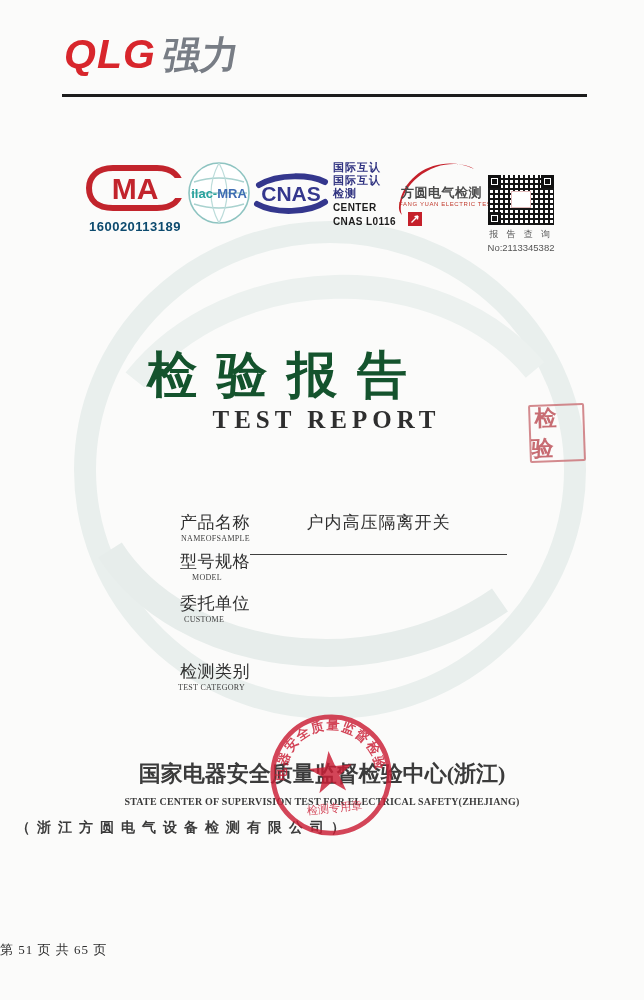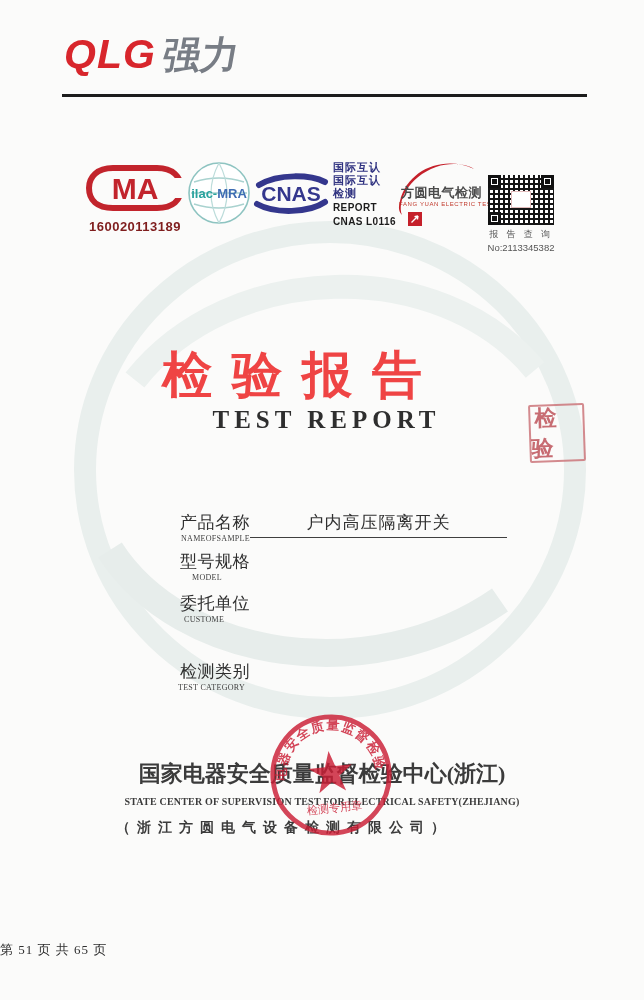--- a/index.html
+++ b/index.html
@@ -14,21 +14,21 @@
   .hdr-logo .latin{color:#d8262c;letter-spacing:1px;}
   .hdr-logo .cn{color:#787d85;font-style:normal;display:inline-block;
     transform:skewX(-10deg);margin-left:7px;font-size:38px;font-weight:bold;}
   .hdr-rule{left:62px;top:94px;width:525px;height:3px;background:#1c1c1c;z-index:2;}
   
   .watermark{left:40px;top:190px;z-index:0;}
   
   .cert{z-index:2;}
   .cma{left:82px;top:163px;width:106px;text-align:center;}
   .cma-number{display:block;margin-top:2px;font-family:"Liberation Sans",sans-serif;
-    font-weight:bold;font-size:13px;color:#7f1d1d;letter-spacing:0.5px;}
+    font-weight:bold;font-size:13px;color:#0c4a6e;letter-spacing:0.5px;}
   .ilac{left:187px;top:161px;}
   .cnas{left:251px;top:172px;}
   .cnas-text{left:333px;top:161px;line-height:13px;}
   .cnas-text .cn{font-size:11px;font-weight:bold;color:#2f3280;letter-spacing:1px;}
   .cnas-text .en{font-family:"Liberation Sans",sans-serif;font-size:10px;font-weight:bold;
     color:#1c1c1c;letter-spacing:0.4px;margin-top:1px;}
   .fy{left:386px;top:155px;width:102px;height:78px;}
   .fy-swoosh{position:absolute;left:0;top:0;}
   .fy-cn{position:absolute;left:15px;top:29px;font-size:13px;font-weight:bold;
     color:#4a4a4a;letter-spacing:0.5px;white-space:nowrap;}
@@ -43,42 +43,42 @@
   .qr .finder{position:absolute;width:13px;height:13px;border:3px solid #111;
     background:#fff;box-sizing:border-box;}
   .qr .finder::after{content:"";position:absolute;inset:1px;background:#111;}
   .qr .f-tl{left:0;top:0;} .qr .f-tr{right:0;top:0;} .qr .f-bl{left:0;bottom:0;}
   .qr .center{position:absolute;left:23px;top:16px;width:20px;height:17px;
     background:#fff;border:1px solid #e3bcbc;box-sizing:border-box;}
   .qr-caption{margin-top:3px;font-size:9px;color:#555;letter-spacing:3px;white-space:nowrap;}
   .qr-number{font-family:"Liberation Sans",sans-serif;font-size:9.5px;color:#555;margin-top:1px;}
   
   .title-cn{left:0;top:342px;width:554px;text-align:center;font-size:50px;font-weight:bold;
-    color:#ef4444;letter-spacing:20px;padding-left:20px;box-sizing:border-box;z-index:1;margin-left:15px;}
+    color:#14532d;letter-spacing:20px;padding-left:20px;box-sizing:border-box;z-index:1;}
   .title-en{left:0;top:406px;width:644px;text-align:center;font-size:25px;font-weight:bold;
     color:#2e2e2e;letter-spacing:5px;padding-left:9px;box-sizing:border-box;z-index:1;}
   
   .stamp{left:529px;top:404px;width:52px;height:54px;border:2.5px solid rgba(201,110,115,.8);
     border-radius:2px;transform:rotate(-2deg);display:flex;align-items:center;justify-content:center;
     font-size:22px;font-weight:bold;color:rgba(196,100,106,.95);letter-spacing:4px;
     text-indent:4px;z-index:2;}
   
   .frow{position:absolute;left:180px;width:327px;display:flex;z-index:1;}
   .r1{top:511px;} .r2{top:550px;} .r3{top:592px;} .r4{top:632px;margin-top:28px;}
   .flabel{width:70px;font-size:17px;color:#2f2f2f;letter-spacing:0.5px;white-space:nowrap;}
   .fvalue{flex:1;text-align:center;font-size:17px;color:#2f2f2f;letter-spacing:1px;
-    border-bottom:1.6px solid #3f3f3f;padding-bottom:3px;white-space:nowrap;}
+    border-bottom:1.6px solid #3f3f3f;padding-bottom:20px;white-space:nowrap;}
   .fsub{position:absolute;left:1px;top:23px;font-size:8px;color:#3f3f3f;letter-spacing:0.3px;}
   .r2 .fsub{left:12px;} .r3 .fsub{left:4px;} .r4 .fsub{left:-2px;}
   
   .issuer-cn{left:0;top:759px;width:644px;text-align:center;font-size:22px;font-weight:bold;
     color:#3b3b3b;z-index:2;}
   .issuer-en{left:0;top:796px;width:644px;text-align:center;font-size:10px;font-weight:bold;
     color:#3b3b3b;letter-spacing:0.2px;z-index:2;}
-  .issuer-sub{left:6px;top:819px;width:556px;text-align:center;font-size:14px;font-weight:bold;
+  .issuer-sub{left:16px;top:819px;width:556px;text-align:left;font-size:14px;font-weight:bold;
     color:#3b3b3b;letter-spacing:7px;z-index:2;}
   .seal{left:268px;top:712px;z-index:3;}
   
   .footer{left:0;top:941px;width:644px;text-align:left;font-size:13px;color:#2f2f2f;
     letter-spacing:1px;z-index:1;}
 </style>
 </head>
 <body>
 
 <svg class="abs watermark" width="560" height="580" viewBox="0 0 560 580">
@@ -120,21 +120,21 @@
     <path d="M8,13 C28,1 60,3 74,10" fill="none" stroke="#34378d" stroke-width="6" stroke-linecap="round"></path>
     <path d="M6,32 C24,42 58,41 74,30" fill="none" stroke="#34378d" stroke-width="6" stroke-linecap="round"></path>
     <text x="40" y="29" text-anchor="middle" font-family="Liberation Sans, sans-serif" font-size="21" font-weight="bold" fill="#34378d">CNAS</text>
   </svg>
 </div>
 
 <div class="abs cert cnas-text">
   <div class="cn">国际互认</div>
   <div class="cn">国际互认</div>
   <div class="cn">检测</div>
-  <div class="en">REPORT</div>
+  <div class="en">CENTER</div>
   <div class="en">CNAS L0116</div>
 </div>
 
 <div class="abs cert fy">
   <svg class="fy-swoosh" width="102" height="60" viewBox="0 0 102 60">
     <path d="M88,14 C58,0 22,14 14,46 C12,53 13,57 16,60 C11,47 22,22 50,12 C65,7 80,9 88,14 Z" fill="#c5202a"></path>
   </svg>
   <span class="fy-cn">方圆电气检测</span>
   <span class="fy-en">FANG YUAN ELECTRIC TEST</span>
   <span class="fy-sq">

